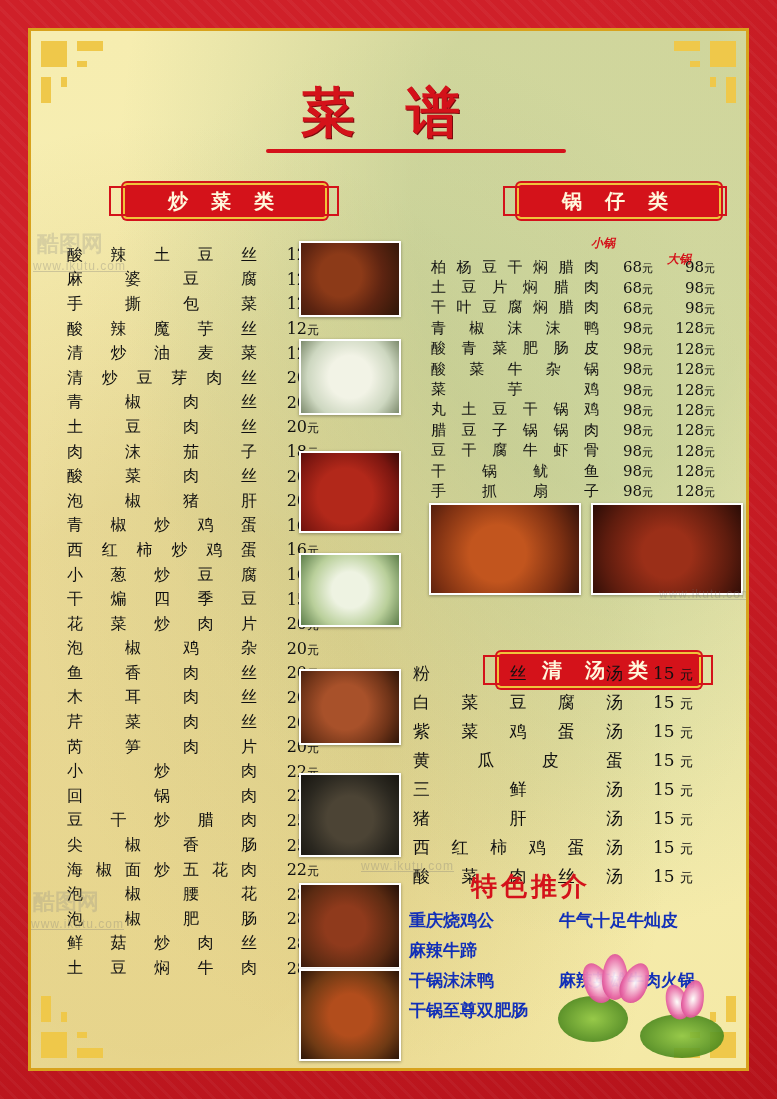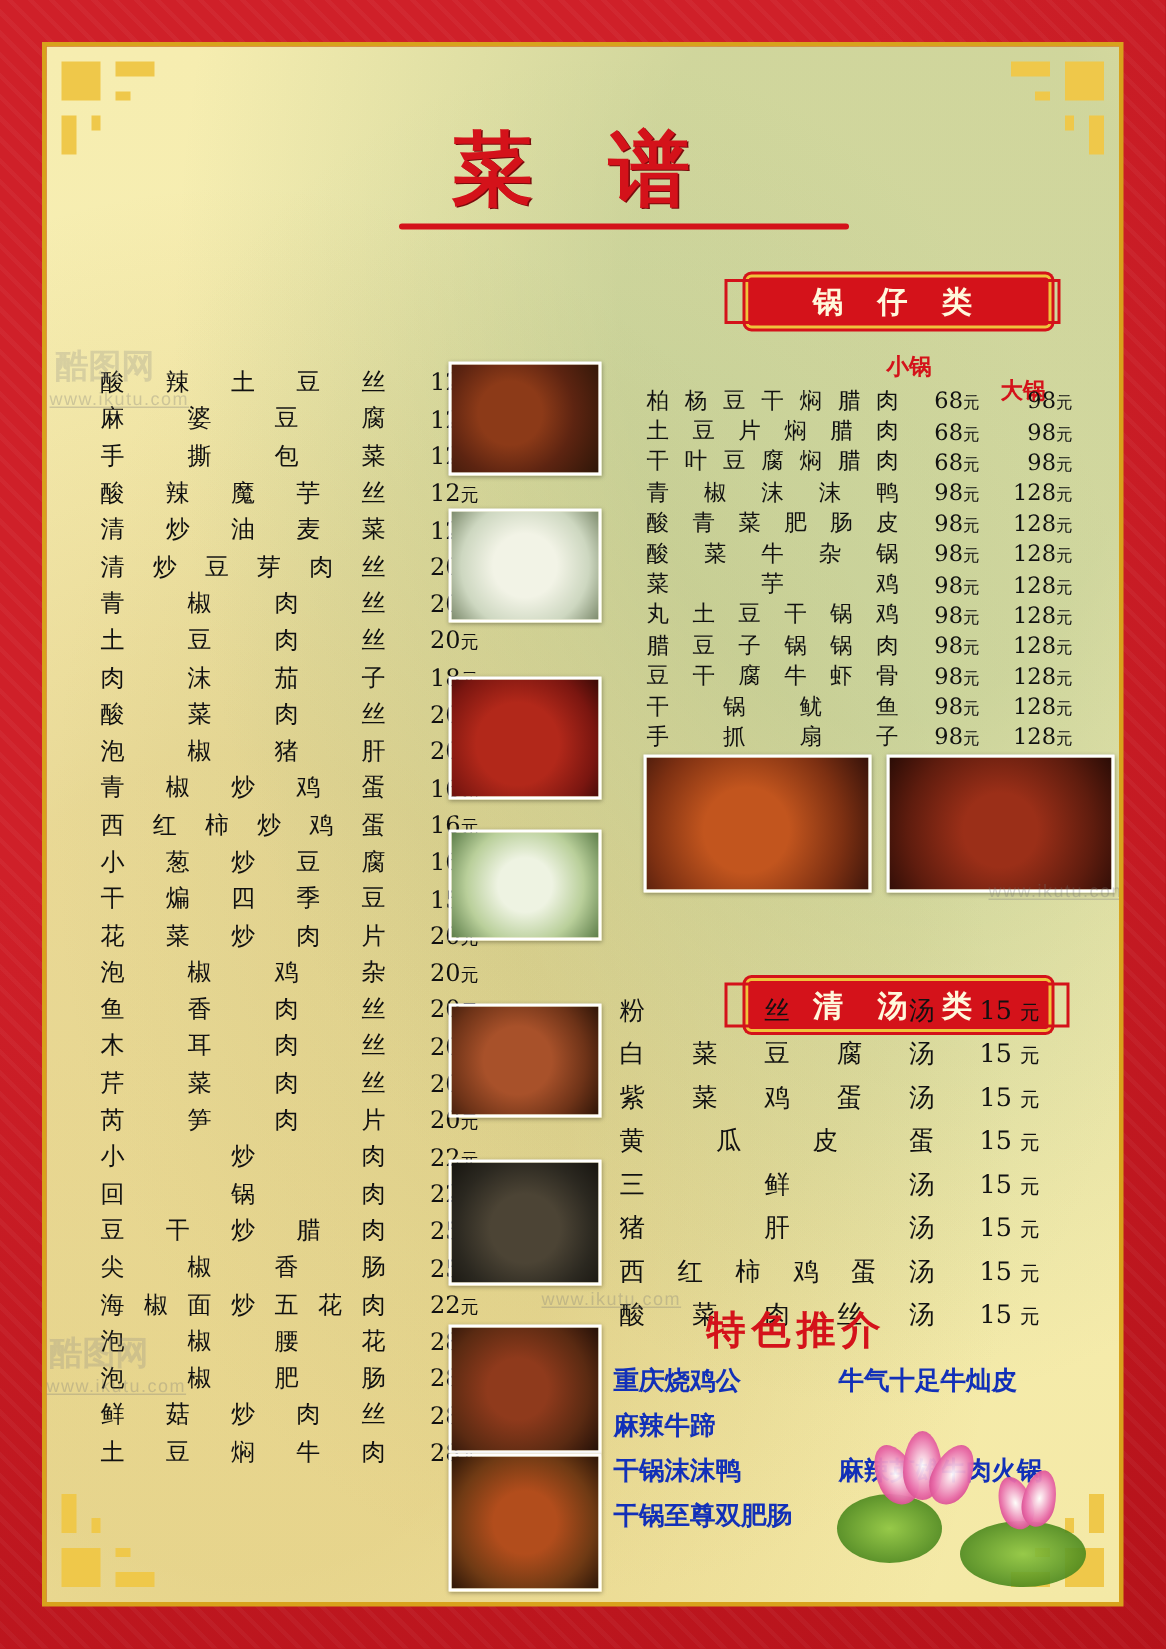--- a/index.html
+++ b/index.html
@@ -82,21 +82,21 @@
     font-family:"DejaVu Serif","Liberation Serif",serif;}
   .row .pr .u{font-size:12px;}
 
   
   .photo{
     position:absolute;border:2px solid #fff;box-shadow:0 1px 3px rgba(0,0,0,.35);
     background-size:cover;background-position:center;
   }
 
   
-  .pot-head{position:absolute;font-weight:bold;font-size:15px;color:#d4121a;}
+  .pot-head{position:absolute;font-weight:bold;font-size:12px;color:#d4121a;font-style:italic;}
   .pot-row{display:flex;align-items:center;height:20.4px;font-size:15px;}
   .pot-row .nm{width:168px;display:flex;justify-content:space-between;
     font-family:"DejaVu Serif","Liberation Serif",serif;font-size:15px;}
   .pot-row .p1{width:54px;text-align:right;font-family:"DejaVu Serif","Liberation Serif",serif;}
   .pot-row .p2{width:62px;text-align:right;font-family:"DejaVu Serif","Liberation Serif",serif;}
   .pot-row .u{font-size:11px;}
 
   
   .soup-row{display:flex;align-items:center;height:29px;font-size:17px;}
   .soup-row .nm{width:210px;display:flex;justify-content:space-between;
@@ -165,20 +165,25 @@
         <i class="a"></i>
         <i class="b"></i>
         <i class="c"></i>
         <i class="d"></i>
         <i class="e"></i>
       </div>
 
     <div class="title">菜 谱</div>
     <div class="title-rule"></div>
 
+    <div class="banner-wrap" style="left:78px;top:152px;width:230px;height:34px;">
+      <div class="banner" style="left:14px;top:0;width:200px;">炒 菜 类</div>
+      <div class="deco" style="left:0;"></div>
+      <div class="deco" style="right:0;"></div>
+    </div>
 
     <div class="menu-list" id="stirfry-list" style="left:36px;top:212px;width:260px;">
         <div class="row">
           <div class="nm">
             <span>酸</span>
             <span>辣</span>
             <span>土</span>
             <span>豆</span>
             <span>丝</span>
           </div>
@@ -463,21 +468,21 @@
 
     <div class="photo" style="left:268px;top:210px;width:98px;height:72px;background-image:radial-gradient(circle at 40% 45%, #8c3a18 0 30%, #5d2411 60%, #2e1608 100%), linear-gradient(#c99b6a,#7d5533);"></div>
     <div class="photo" style="left:268px;top:308px;width:98px;height:72px;background-image:radial-gradient(circle at 50% 50%, #f2f3e6 0 35%, #cdd7c0 70%, #7d8b6d 100%);"></div>
     <div class="photo" style="left:268px;top:420px;width:98px;height:78px;background-image:radial-gradient(circle at 45% 55%, #b2281a 0 40%, #7a1610 75%, #3a0a06 100%);"></div>
     <div class="photo" style="left:268px;top:522px;width:98px;height:70px;background-image:radial-gradient(circle at 50% 50%, #eef3e2 0 30%, #b9cf9a 65%, #5d7e4a 100%);"></div>
     <div class="photo" style="left:268px;top:638px;width:98px;height:72px;background-image:radial-gradient(circle at 45% 50%, #a8512a 0 35%, #6e3318 70%, #2f1508 100%);"></div>
     <div class="photo" style="left:268px;top:742px;width:98px;height:80px;background-image:radial-gradient(circle at 50% 55%, #4c4435 0 35%, #2b2820 70%, #171510 100%);"></div>
     <div class="photo" style="left:268px;top:852px;width:98px;height:82px;background-image:radial-gradient(circle at 45% 50%, #8f3a1c 0 30%, #5a2a12 70%, #241008 100%);"></div>
     <div class="photo" style="left:268px;top:938px;width:98px;height:88px;background-image:radial-gradient(circle at 50% 50%, #b24d1c 0 32%, #6f3a14 70%, #2d1608 100%);"></div>
 
-    <div class="banner-wrap" style="left:452px;top:152px;width:224px;height:34px;text-decoration:underline;">
+    <div class="banner-wrap" style="left:472px;top:152px;width:224px;height:34px;text-decoration:underline;">
       <div class="banner" style="left:14px;top:0;width:200px;">锅 仔 类</div>
       <div class="deco" style="left:0;"></div>
       <div class="deco" style="right:0;"></div>
     </div>
 
     <div class="pot-head" style="left:560px;top:204px;">小锅</div>
     <div class="pot-head" style="left:636px;top:204px;margin-top:16px;">大锅</div>
 
     <div class="menu-list" id="pot-list" style="left:400px;top:226px;width:300px;">
         <div class="pot-row">

